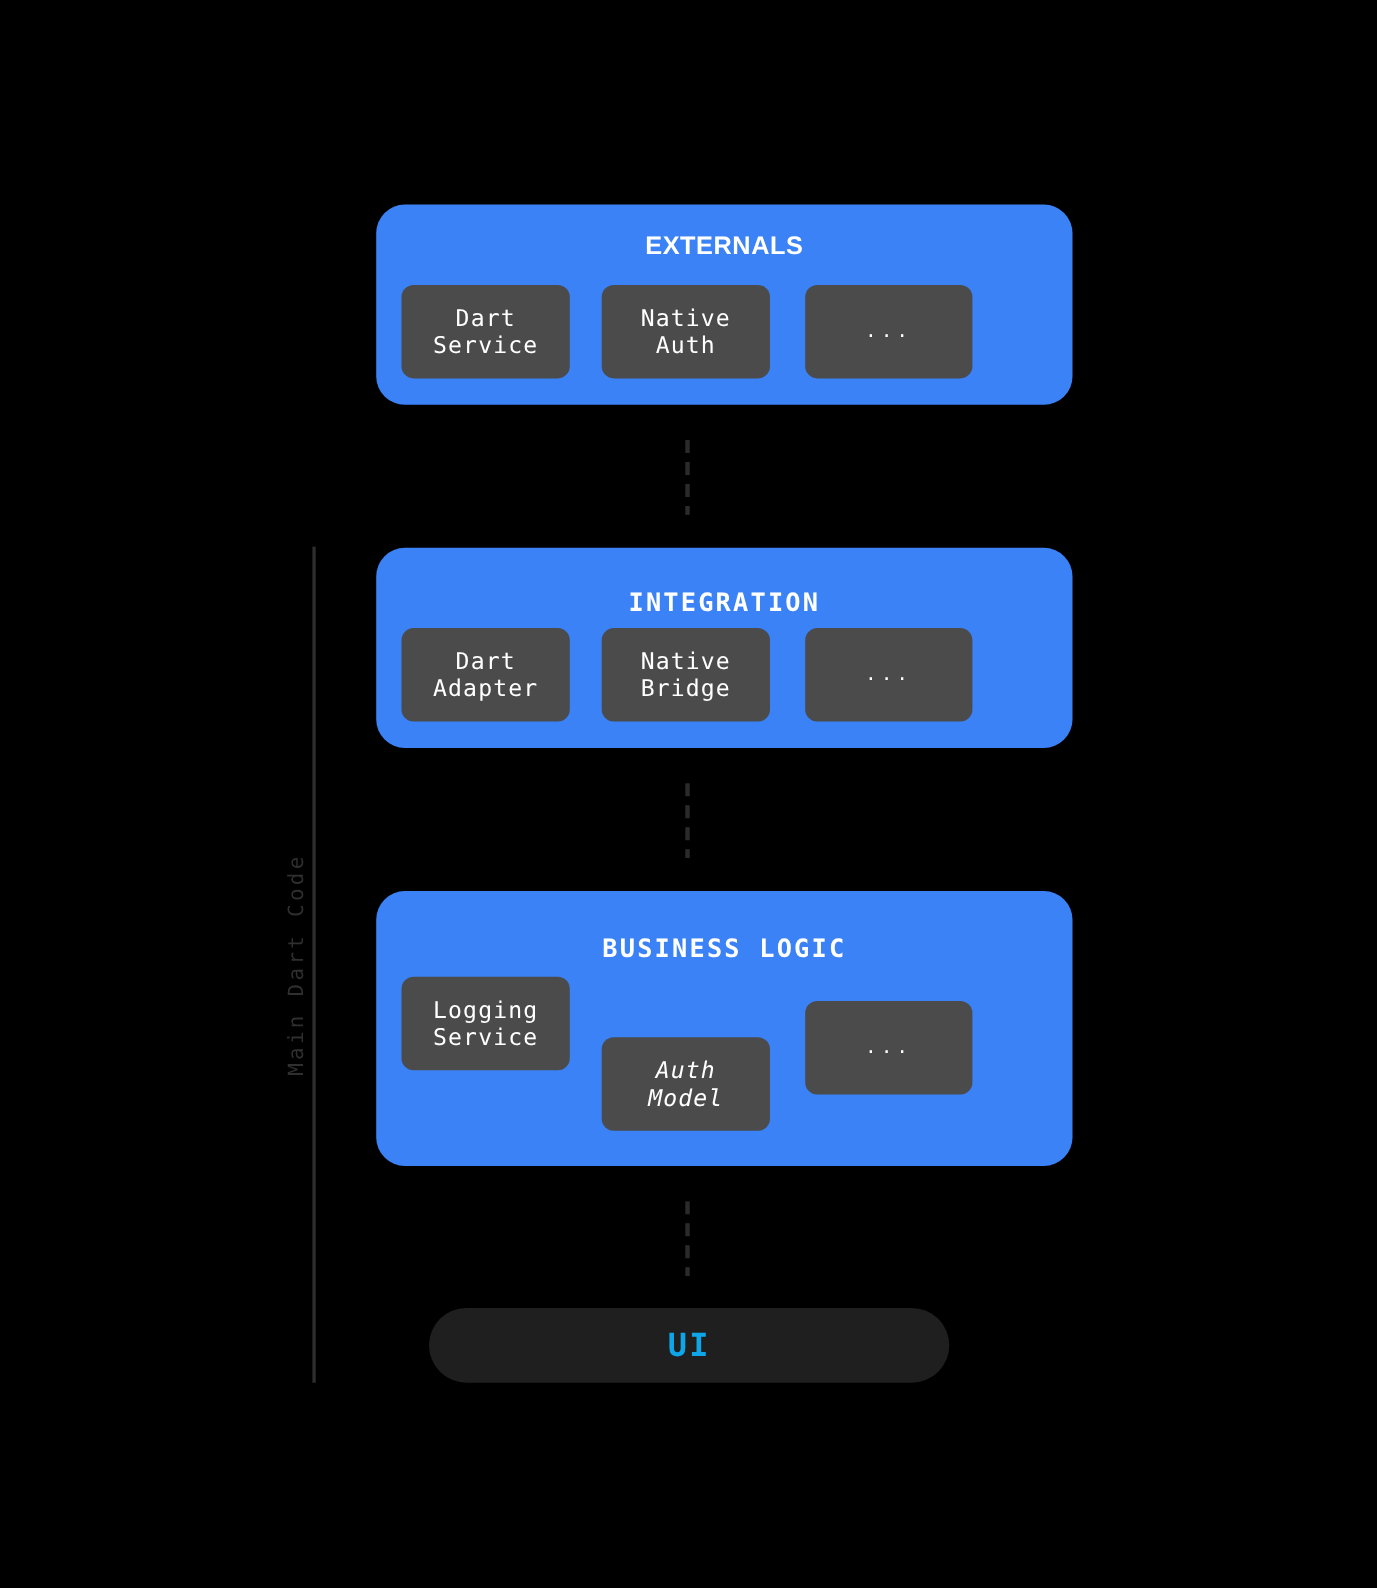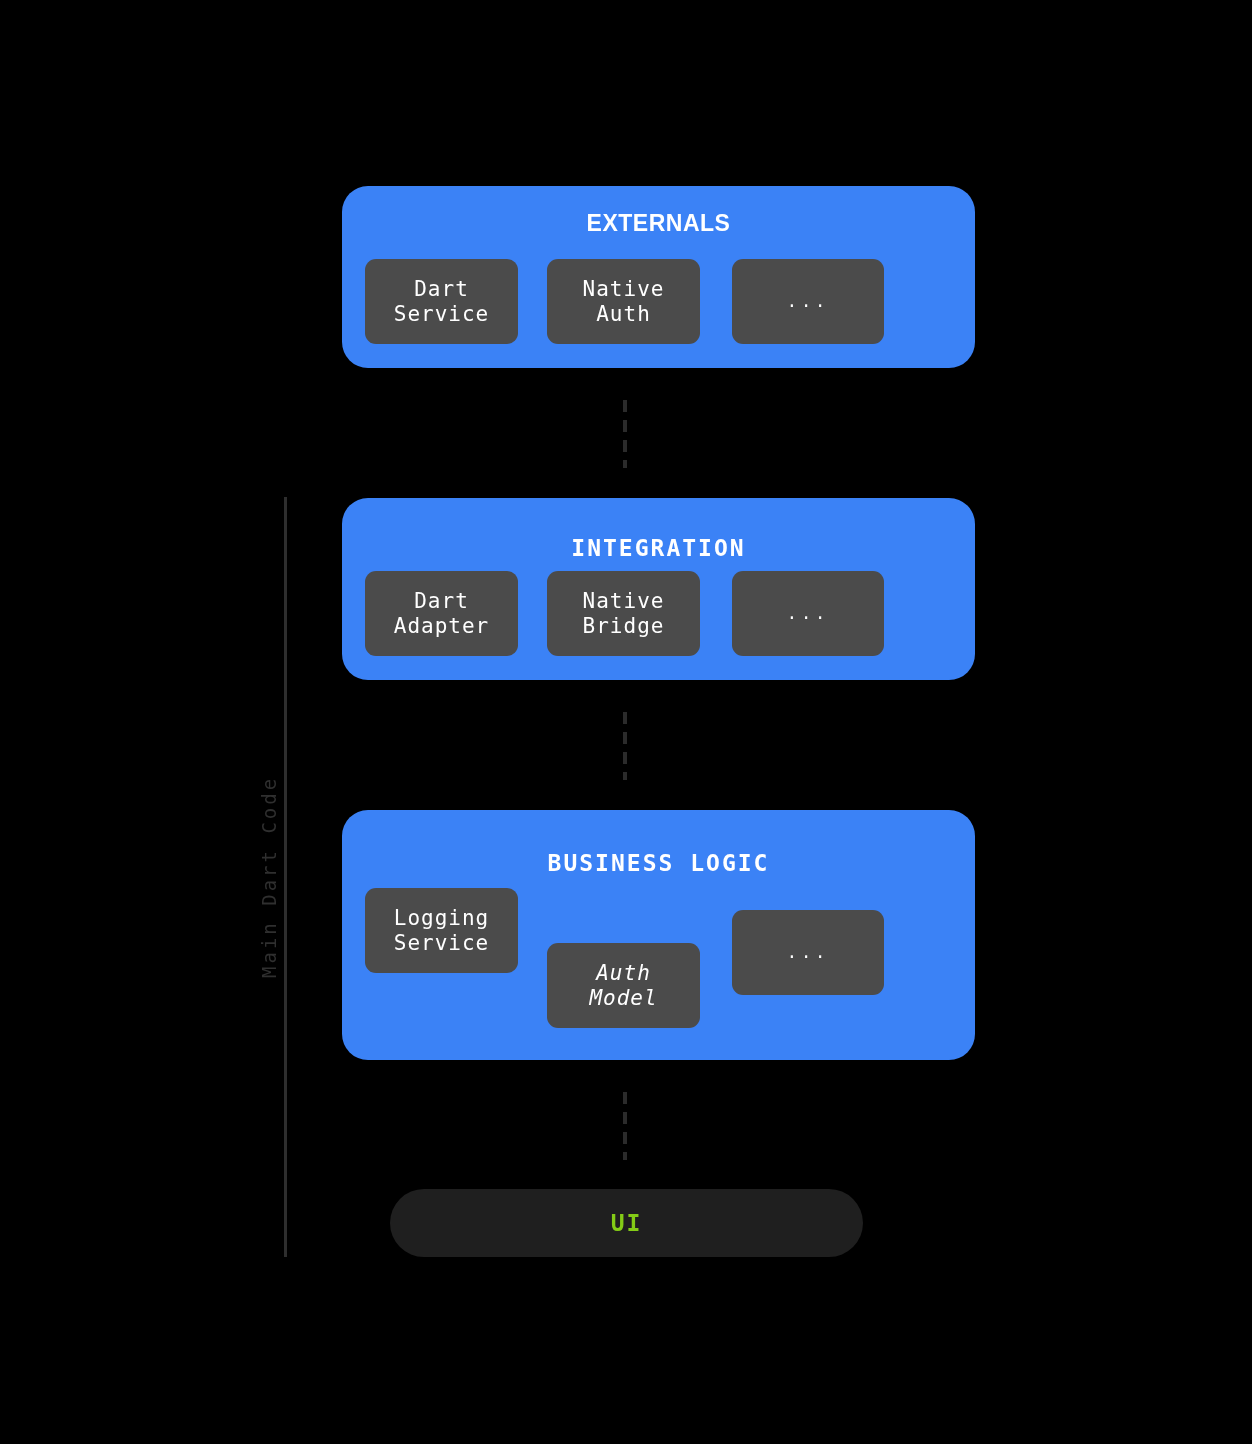--- a/index.html
+++ b/index.html
@@ -119,23 +119,23 @@
     top: 1189px;
     width: 473px;
     height: 68px;
     background: #1f1f1f;
     border-radius: 34px;
     display: flex;
     align-items: center;
     justify-content: center;
   }
   .ui-label {
-    color: #84cc16;
-    font-family: "DejaVu Sans Mono", monospace;
-    font-size: 23px;
+    color: #0ea5e9;
+    font-family: "DejaVu Sans Mono", monospace;
+    font-size: 29px;
     font-weight: bold;
     letter-spacing: 2px;
   }
 </style>
 </head>
 <body>
 
 <div id="canvas">
 
   <div class="rail-line"></div>

